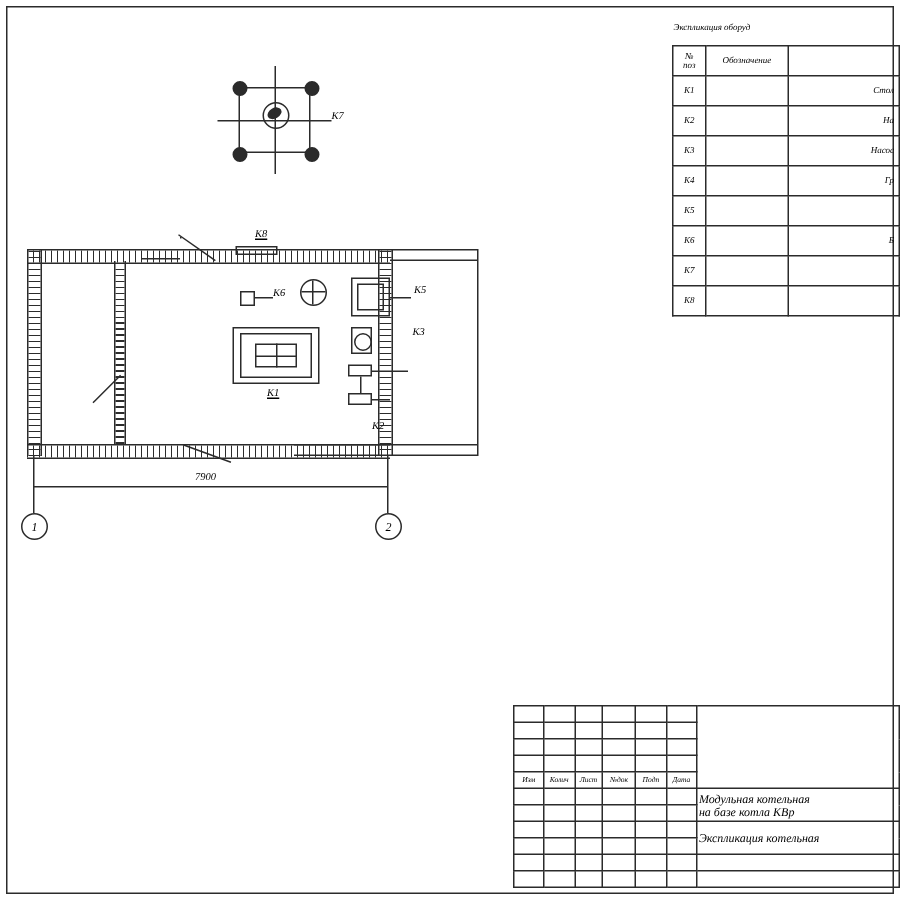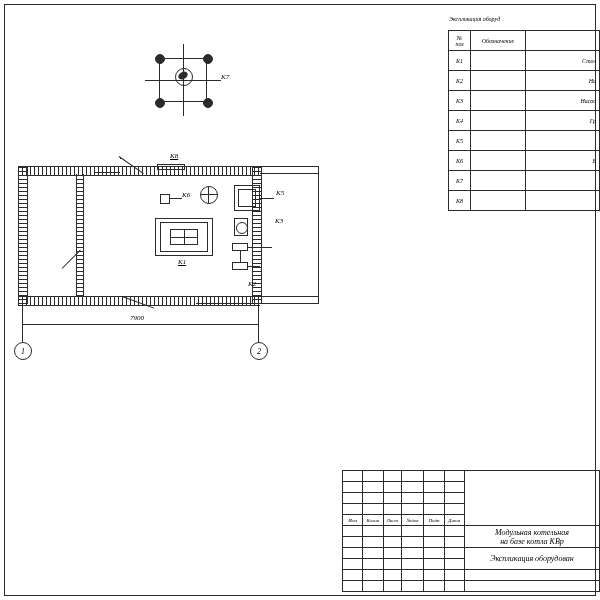--- a/index.html
+++ b/index.html
@@ -89,21 +89,21 @@
     font-style:italic;
   }
   .stamp td{
     border:1px solid #2b2b2b;
     padding:0 1px;
     height:10px;
     font-style:italic;
     vertical-align:middle;
     text-align:center;
   }
-  .stamp .big{text-align:center;font-size:8px;}
+  .stamp .big{text-align:left;font-size:8px;}
 
   
   .dimtxt{
     position:absolute;font-size:7px;font-style:italic;
   }
   .axis-circ{
     position:absolute;width:16px;height:16px;border:1px solid #2b2b2b;border-radius:50%;
     display:flex;align-items:center;justify-content:center;font-size:8px;font-style:italic;
   }
 </style>
@@ -310,21 +310,21 @@
       <td></td>
           <td></td>
     </tr>
     <tr>
       <td></td>
           <td></td>
       <td></td>
           <td></td>
       <td></td>
           <td></td>
-      <td rowspan="2" class="big">Экспликация оборудован</td>
+      <td rowspan="2" class="big">Экспликация котельная</td>
     </tr>
     <tr>
       <td></td>
           <td></td>
       <td></td>
           <td></td>
       <td></td>
           <td></td>
     </tr>
     <tr>

